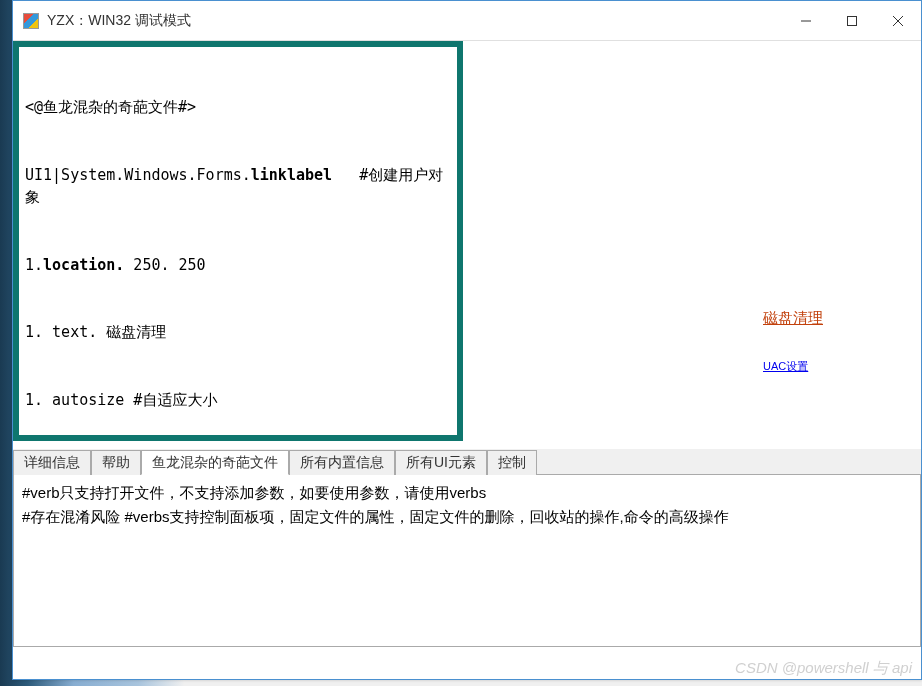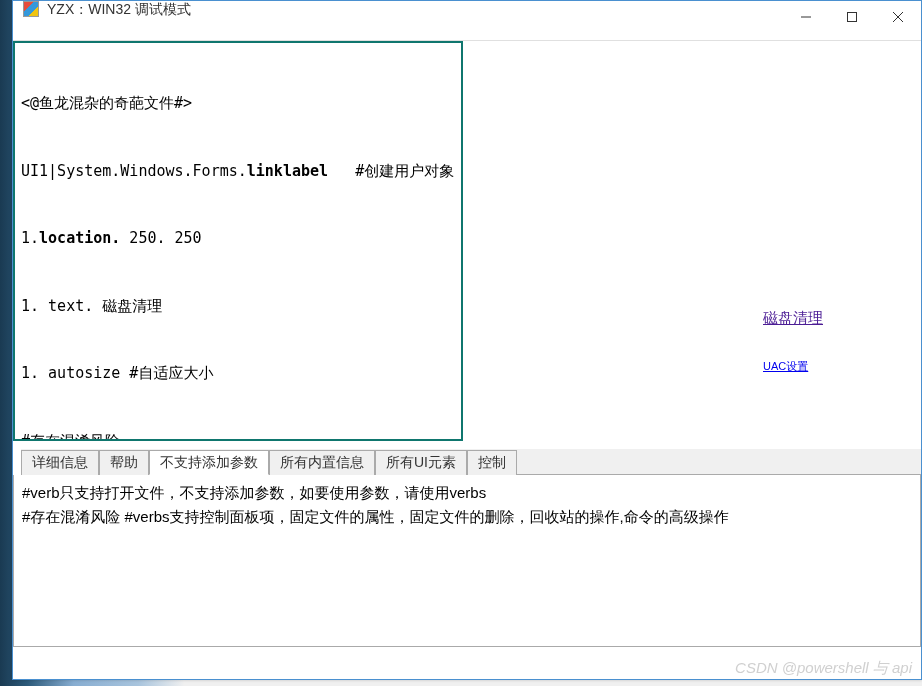--- a/index.html
+++ b/index.html
@@ -19,20 +19,21 @@
       width: 910px;
       height: 680px;
       background: #ffffff;
       border: 1px solid #4a90d0;
       box-shadow: 0 0 3px rgba(0,0,0,0.2);
     }
     .titlebar {
       height: 40px;
       background: #ffffff;
       display: flex;
+      align-items: center;
       border-bottom: 1px solid #e0e0e0;
     }
     .titlebar-icon {
       width: 16px;
       height: 16px;
       margin-left: 10px;
       margin-right: 8px;
       background: linear-gradient(135deg, #e74c3c 0%, #e74c3c 33%, #3498db 33%, #3498db 66%, #f1c40f 66%);
       border: 1px solid #999;
     }
@@ -56,21 +57,21 @@
     .content-area {
       position: relative;
       height: calc(100% - 40px);
     }
     .code-panel {
       position: absolute;
       left: 0;
       top: 0;
       width: 450px;
       height: 400px;
-      border: 2px solid #0f766e;
+      border: 6px solid #0f766e;
       background: #ffffff;
       overflow-y: scroll;
       overflow-x: hidden;
     }
     .code-content {
       padding: 4px 6px;
       font-size: 15px;
       line-height: 1.5;
       font-family: "SimSun", "Microsoft YaHei", monospace;
       white-space: pre-wrap;
@@ -82,21 +83,21 @@
       left: 450px;
       top: 0;
       right: 0;
       height: 400px;
       background: #ffffff;
     }
     .link1 {
       position: absolute;
       left: 300px;
       top: 268px;
-      color: #4c1d95;
+      color: #c2410c;
       text-decoration: underline;
       cursor: pointer;
       font-size: 15px;
     }
     .link2 {
       position: absolute;
       left: 300px;
       top: 318px;
       color: #0000ee;
       text-decoration: underline;
@@ -108,21 +109,20 @@
       left: 0;
       top: 408px;
       right: 0;
       bottom: 0;
     }
     .tabs {
       display: flex;
       border-bottom: 1px solid #aaa;
       background: #f0f0f0;
       height: 26px;
-      margin-left: 8px;
     }
     .tab {
       padding: 3px 10px;
       border: 1px solid #aaa;
       border-bottom: none;
       background: #f0f0f0;
       margin-right: 0;
       cursor: pointer;
       font-size: 14px;
       position: relative;
@@ -217,21 +217,21 @@
 
     <div class="right-panel">
       <a class="link1">磁盘清理</a>
       <a class="link2">UAC设置</a>
     </div>
 
     <div class="tabs-container">
       <div class="tabs">
         <div class="tab">详细信息</div>
         <div class="tab">帮助</div>
-        <div class="tab active">不支持添加参数</div>
+        <div class="tab active">鱼龙混杂的奇葩文件</div>
         <div class="tab">所有内置信息</div>
         <div class="tab">所有UI元素</div>
         <div class="tab">控制</div>
       </div>
       <div class="tab-content">
         <div>#verb只支持打开文件，不支持添加参数，如要使用参数，请使用verbs</div>
         <div>#存在混淆风险 #verbs支持控制面板项，固定文件的属性，固定文件的删除，回收站的操作,命令的高级操作</div>
       </div>
     </div>
   </div>

